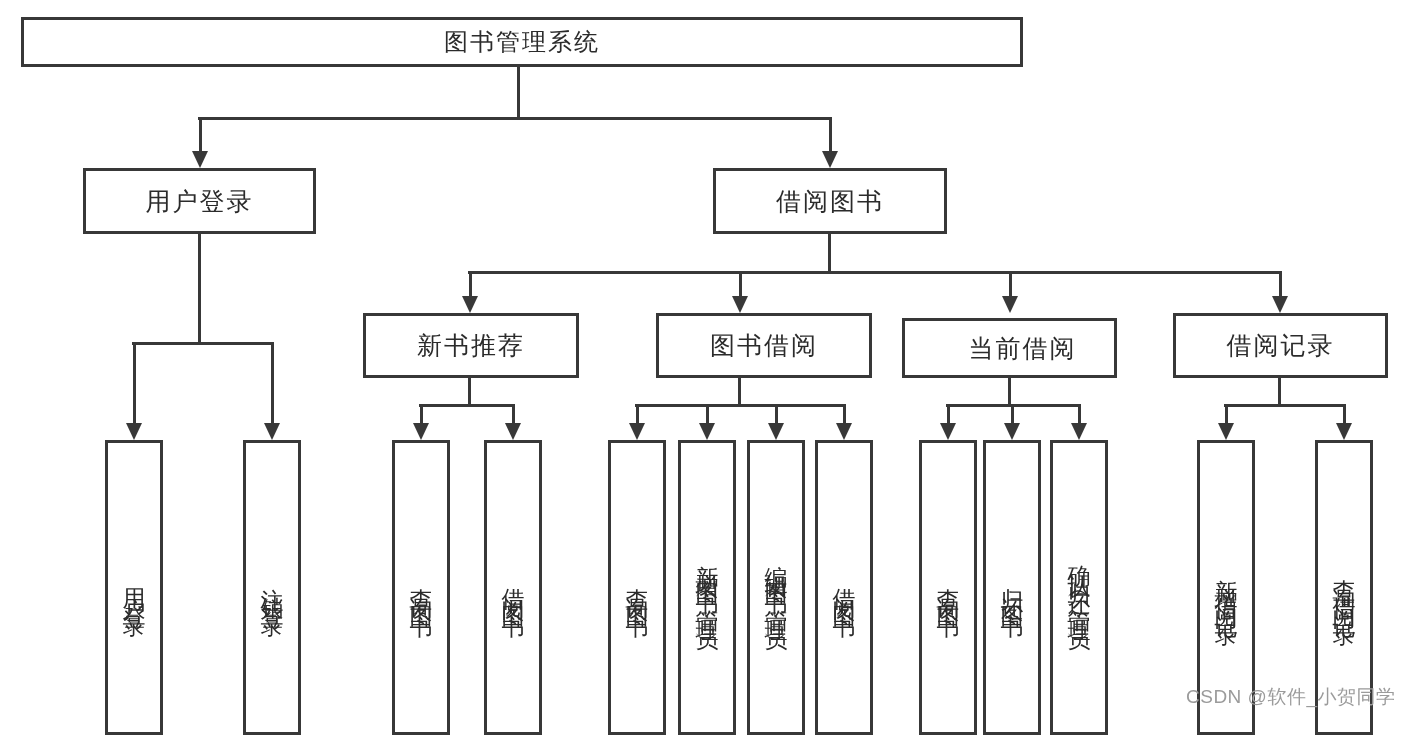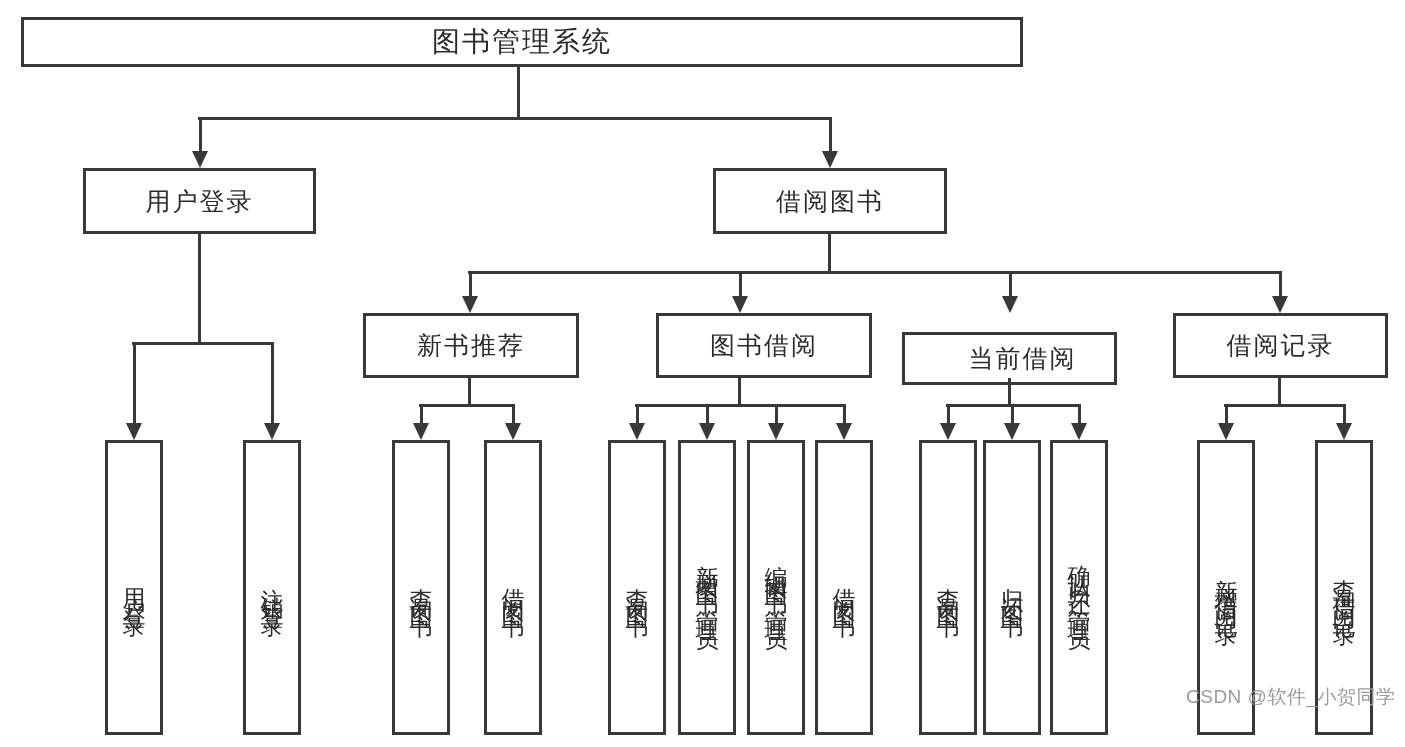--- a/index.html
+++ b/index.html
@@ -22,21 +22,21 @@
     position:absolute;
     box-sizing:border-box;
     background:#fff;
     border:3px solid var(--line);
     display:flex;
     align-items:center;
     justify-content:center;
     text-align:center;
   }
   .box.h-label{ font-size:25px; letter-spacing:2px; }
-  .box.root-label{ font-size:28px; letter-spacing:2px; }
+  .box.root-label{ font-size:24px; letter-spacing:2px; }
   .box.leaf{ font-size:23px; }
   .leaf .vtext{
     writing-mode:vertical-rl;
     text-orientation:mixed;
     letter-spacing:9px;
     line-height:1;
   }
   .hline,.vline{ position:absolute; background:var(--line); }
   .arrow{ position:absolute; width:16px; }
   .arrow .stem{
@@ -115,21 +115,21 @@
       <i class="stem"></i>
       <i class="head"></i>
     </div>
 
   <div class="box h-label" style="left:363px;top:313px;width:216px;height:65px;">
     <span>新书推荐</span>
   </div>
   <div class="box h-label" style="left:656px;top:313px;width:216px;height:65px;">
     <span>图书借阅</span>
   </div>
-  <div class="box h-label" style="left:902px;top:332px;width:215px;height:53px;padding-left:26px;">
+  <div class="box h-label" style="left:902px;top:318px;width:215px;height:60px;padding-left:26px;">
     <span>当前借阅</span>
   </div>
   <div class="box h-label" style="left:1173px;top:313px;width:215px;height:65px;">
     <span>借阅记录</span>
   </div>
 
   <div class="vline" style="left:468px;top:378px;width:3px;height:26px;"></div>
   <div class="hline" style="left:419px;top:404px;width:96px;height:3px;"></div>
   <div class="arrow" style="left:413px;top:406px;height:34px;">
       <i class="stem"></i>

